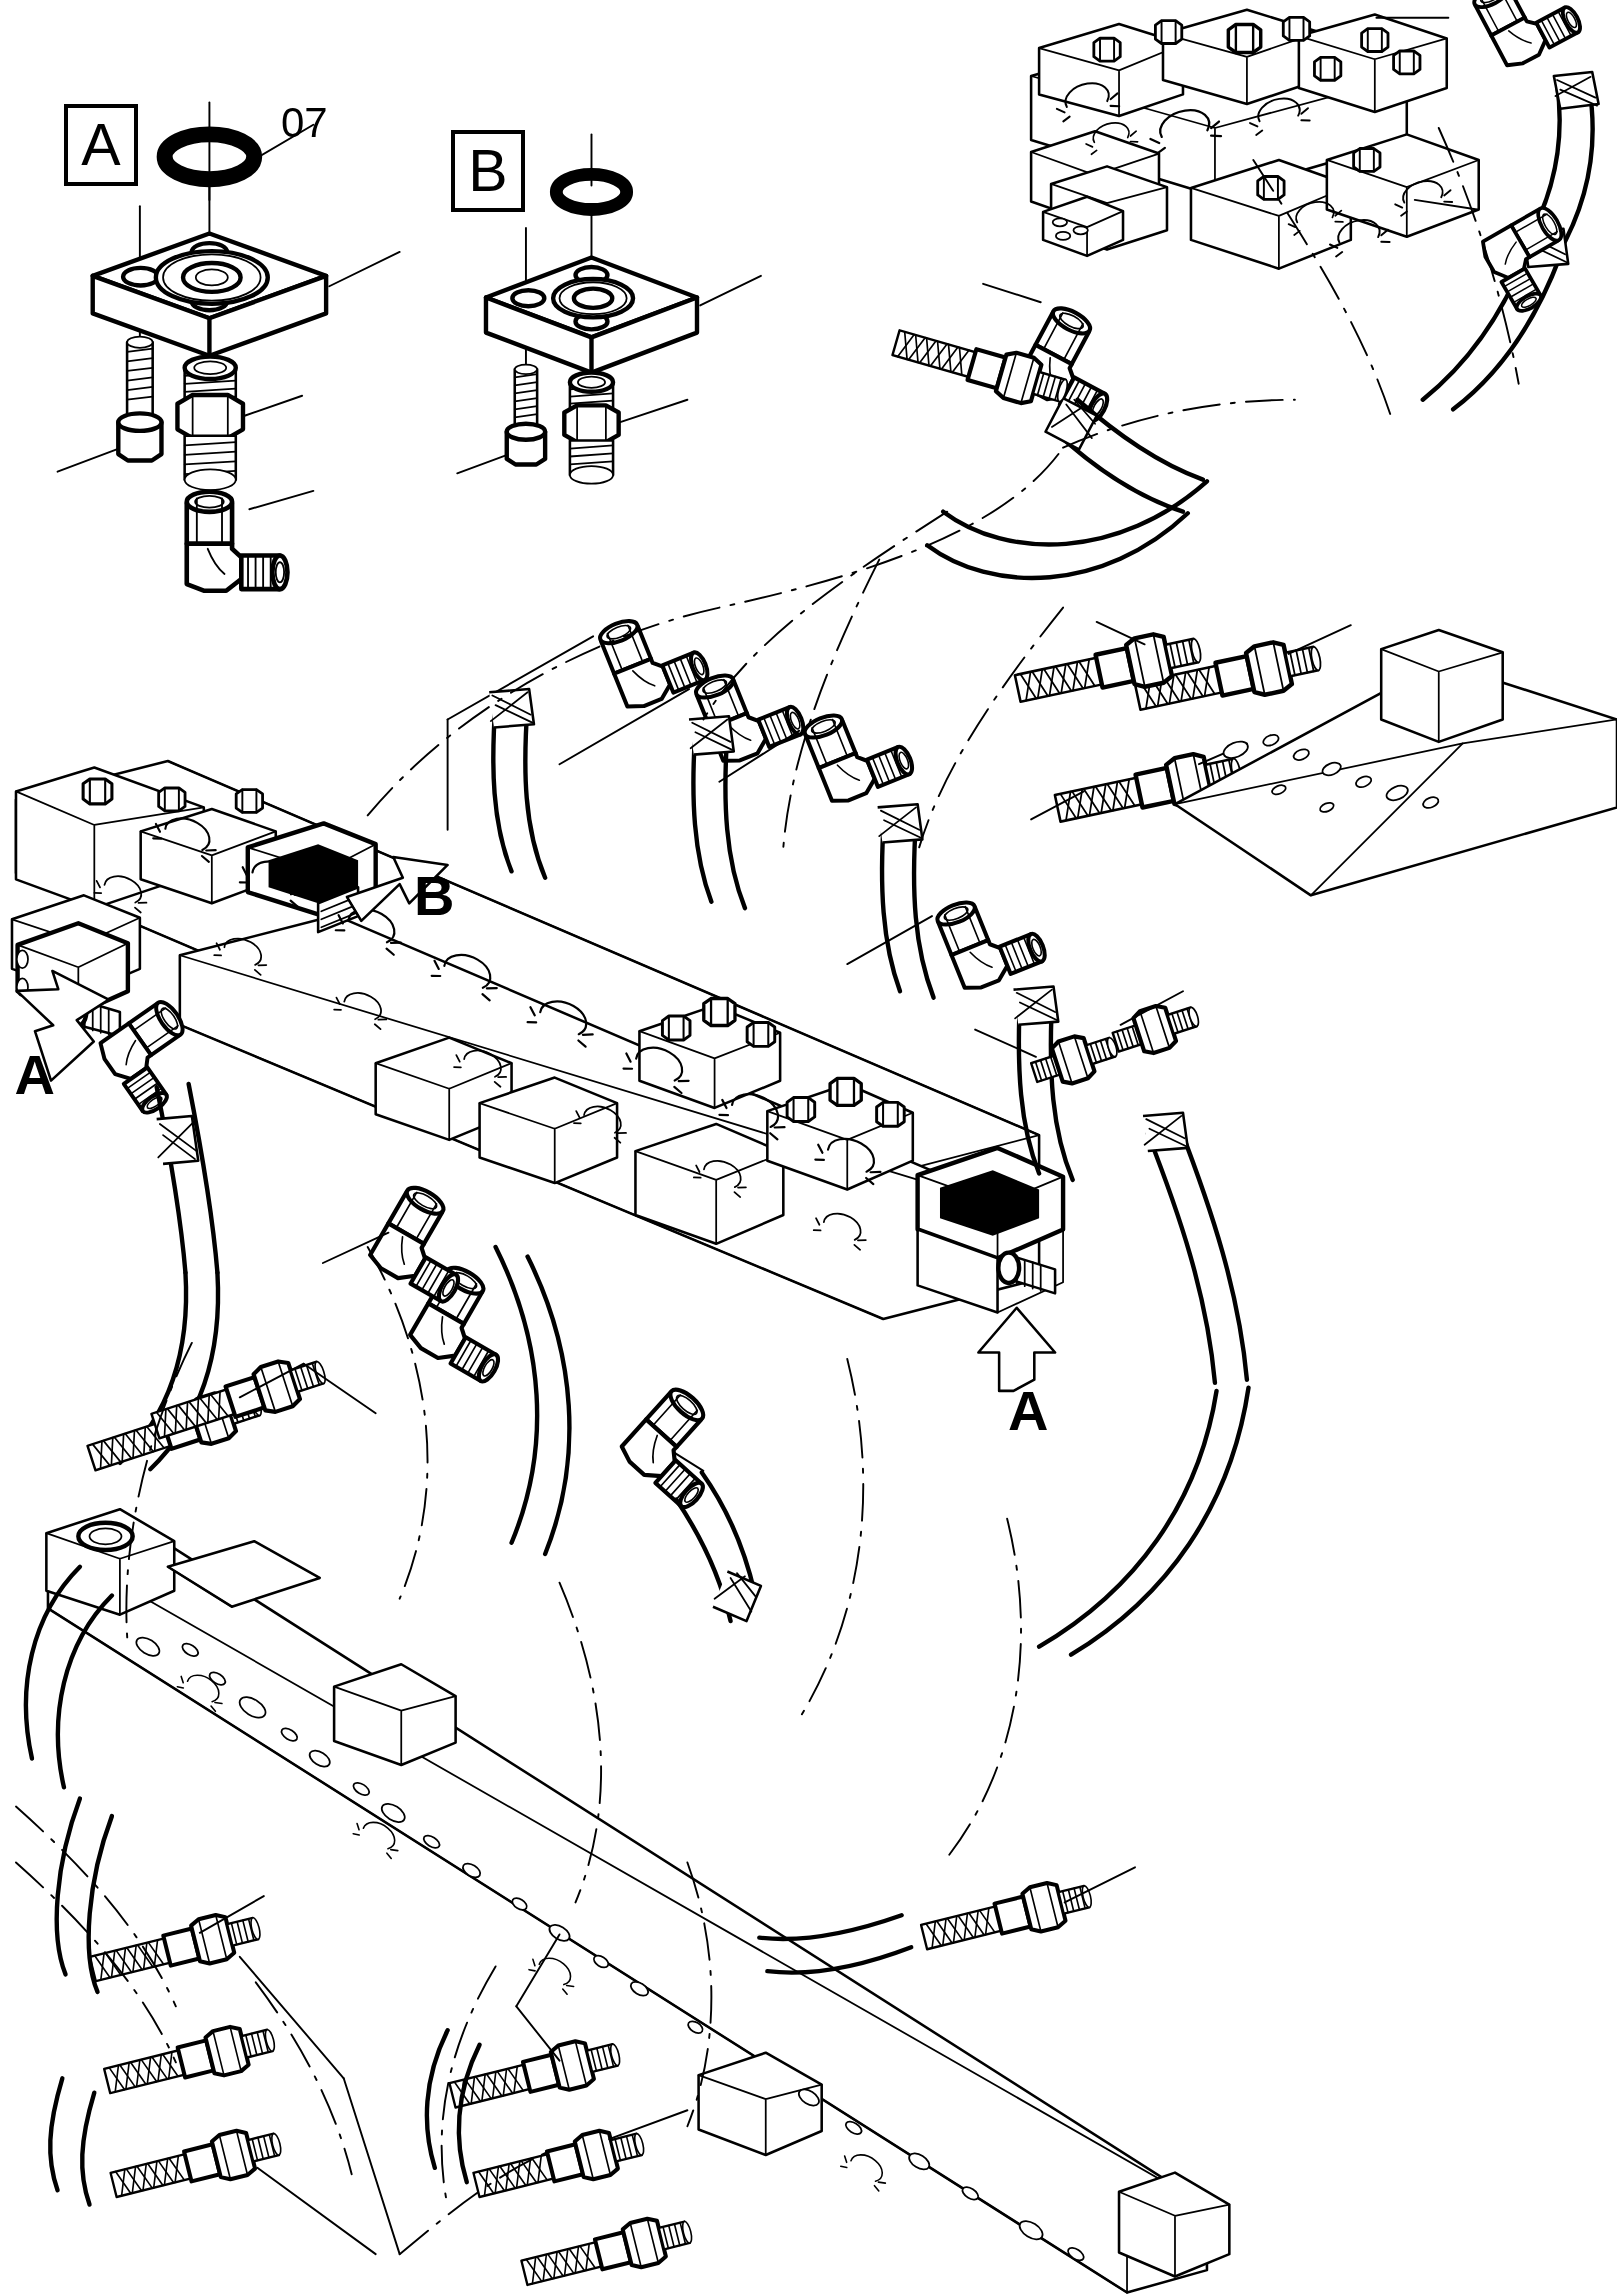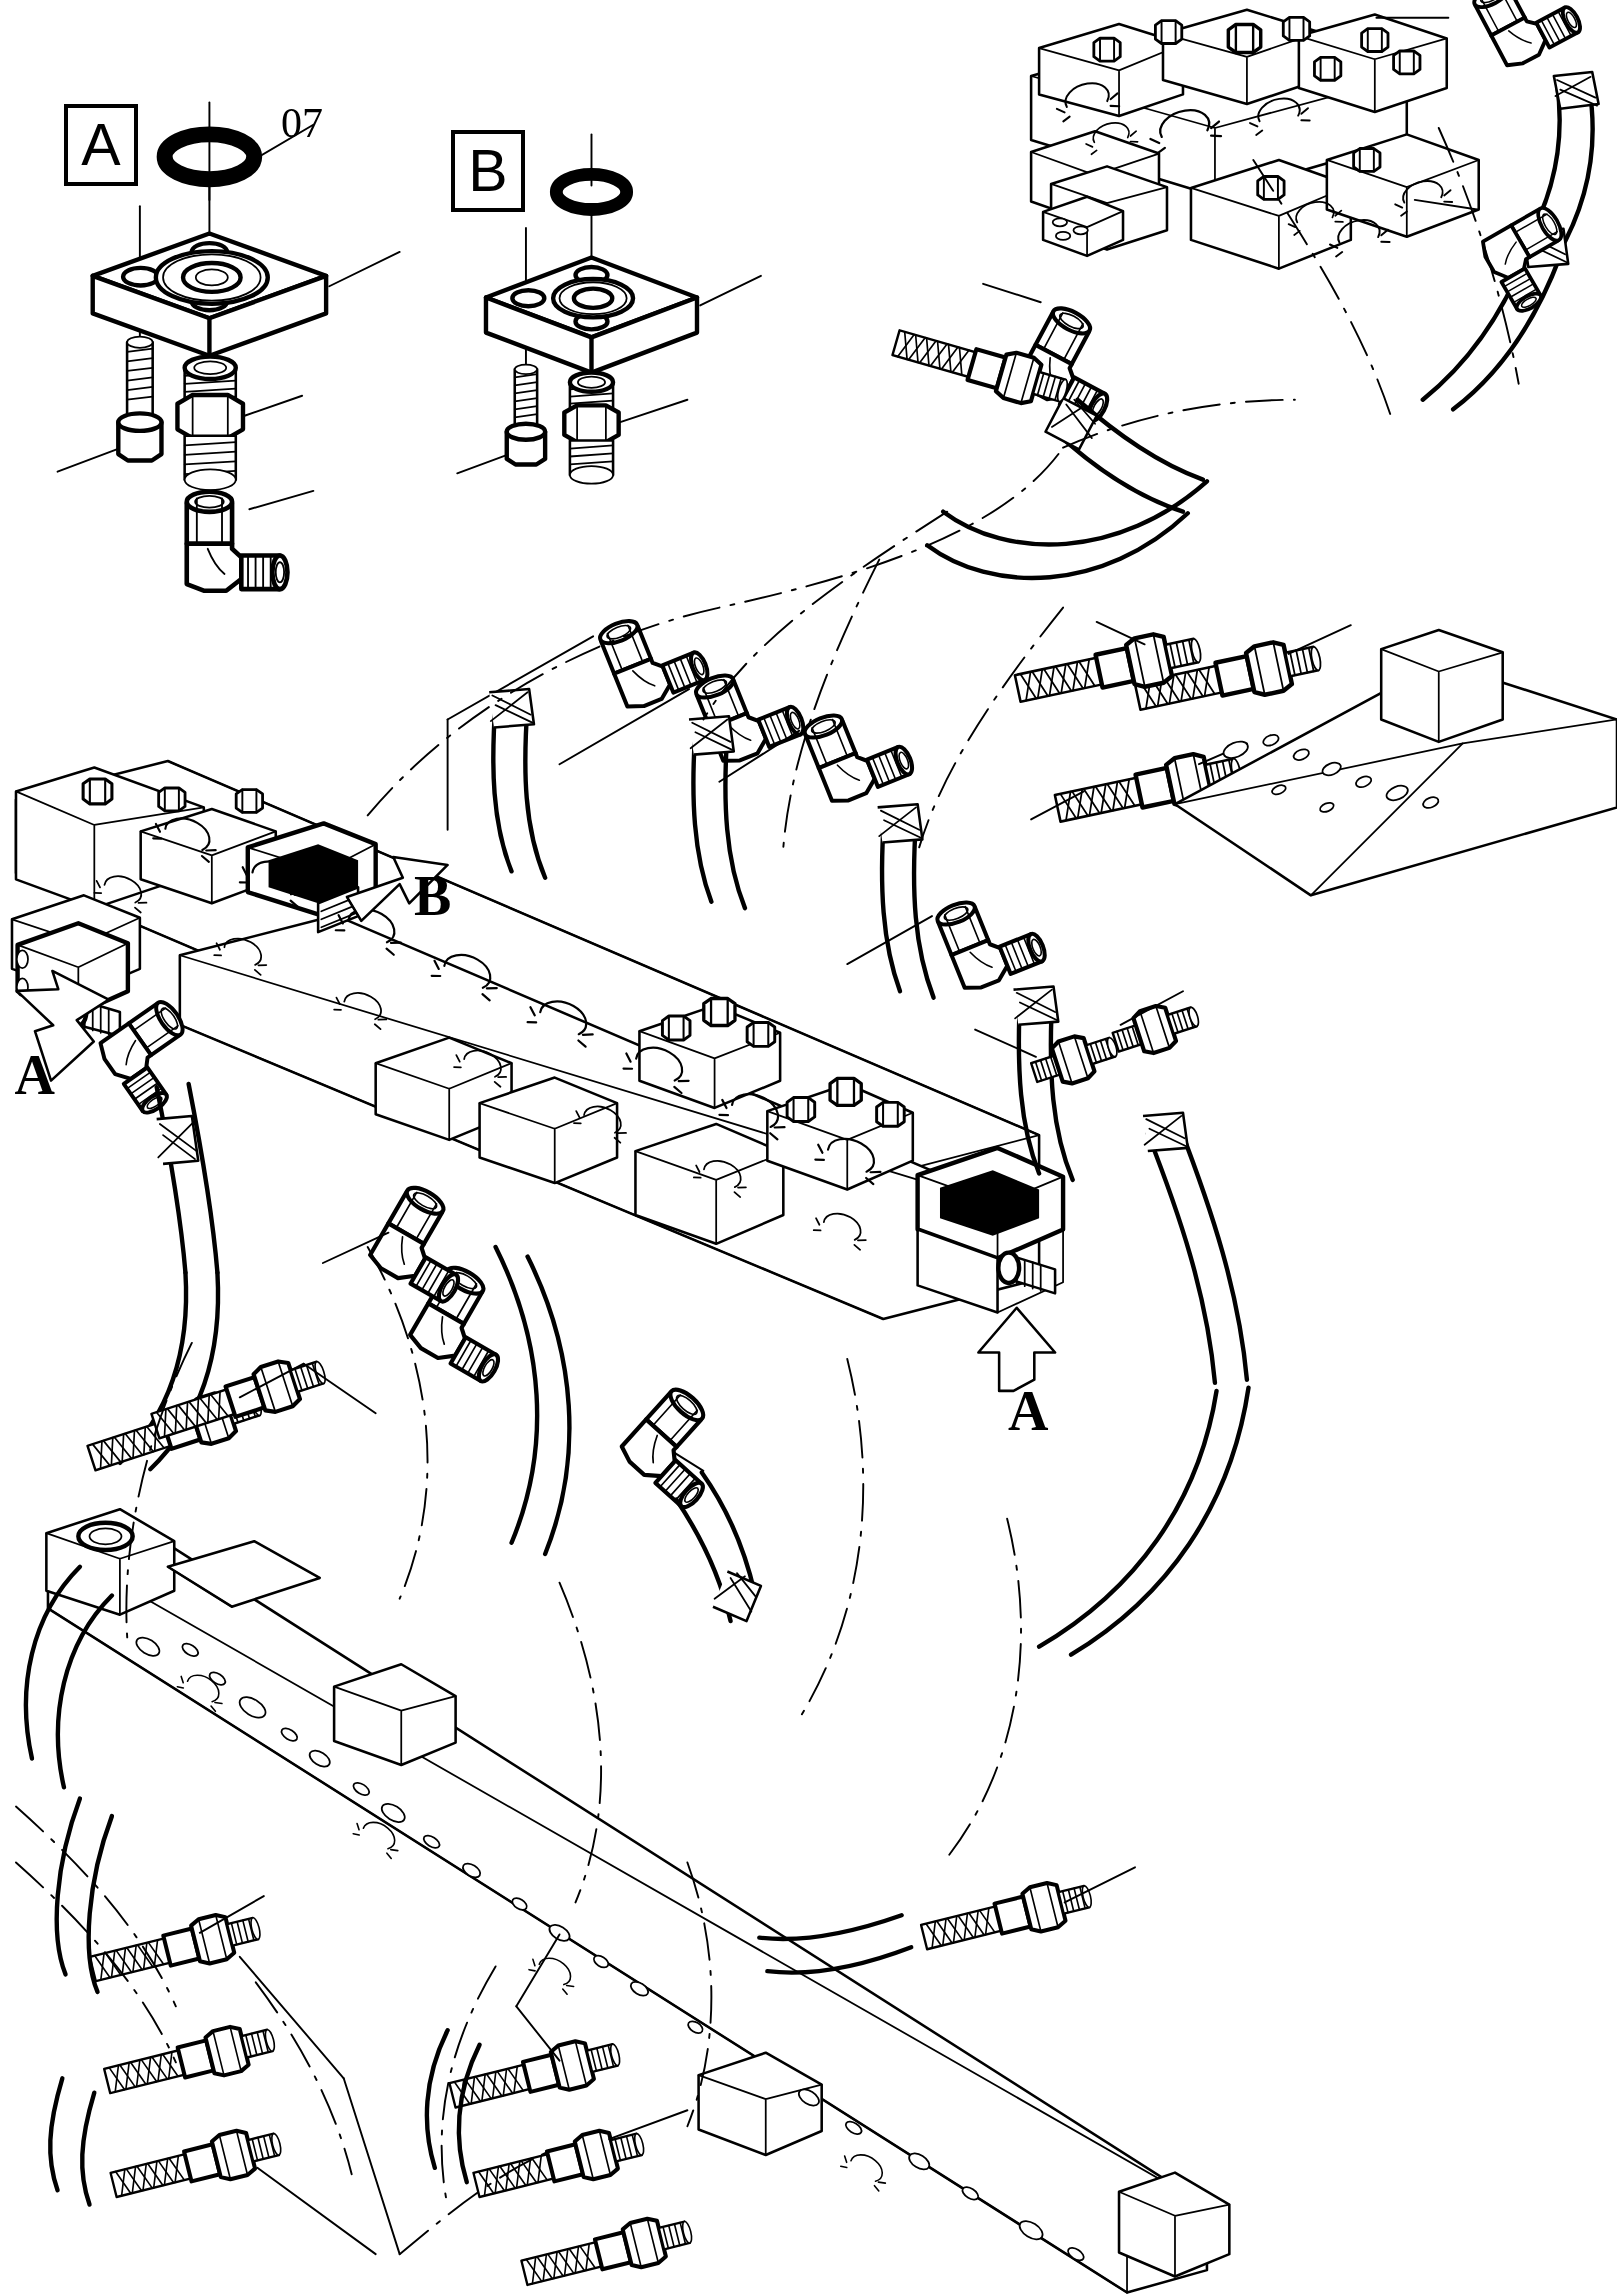--- a/index.html
+++ b/index.html
@@ -7,21 +7,21 @@
   #sheet{
     position:relative;
     width:1617px;
     height:2295px;
     background:#ffffff;
     overflow:hidden;
   }
   #dwg{position:absolute;left:0;top:0;width:1617px;height:2295px;}
   .lbl{
     position:absolute;
-    font-family:Liberation Serif, serif;
+    font-family:Liberation Sans, sans-serif;
     color:#000;
     white-space:nowrap;
     line-height:1;
     user-select:none;
   }
   .detail-box{
     position:absolute;
     border:4px solid #000;
     background:#fff;
     display:flex;

